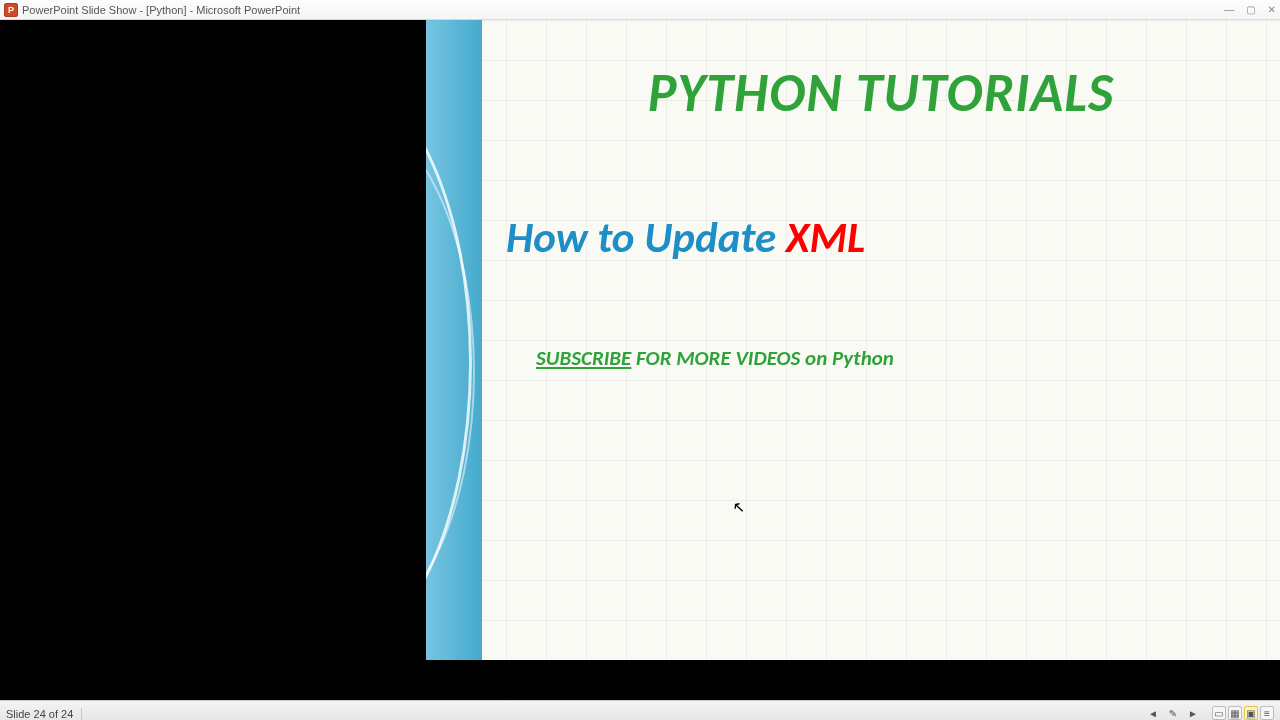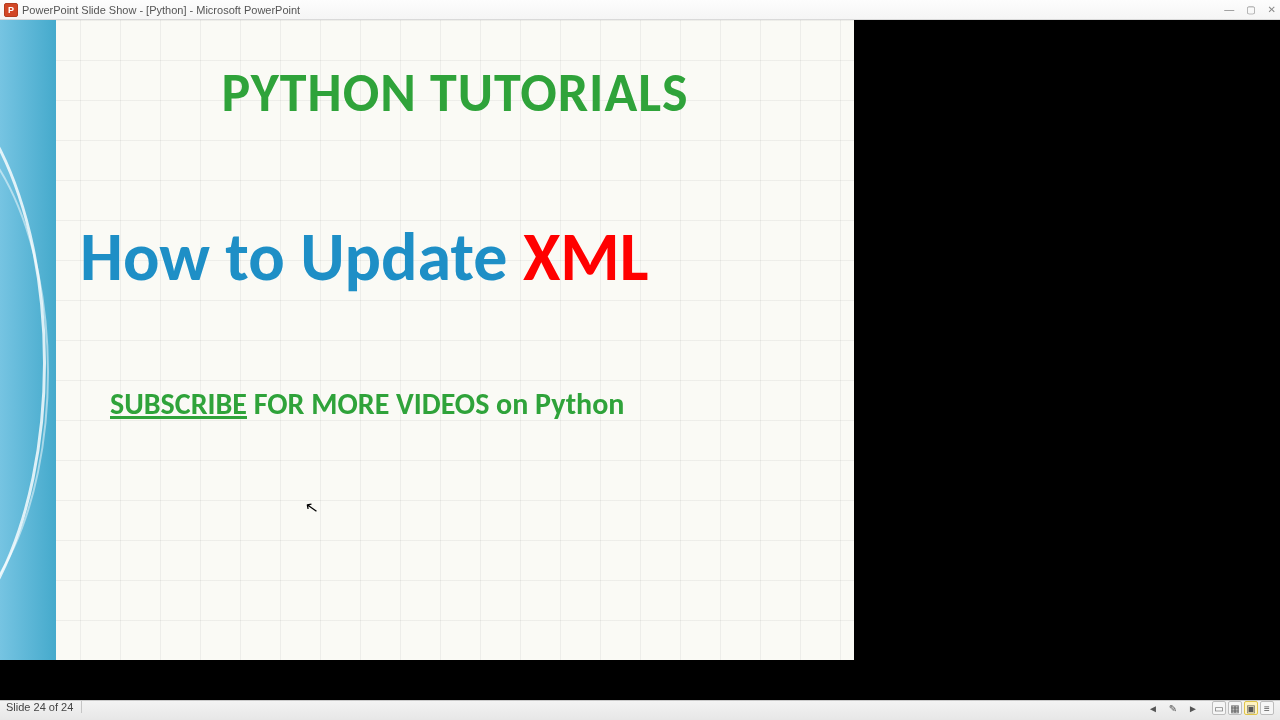--- a/index.html
+++ b/index.html
@@ -32,22 +32,23 @@
     color: #888;
     font-size: 10px;
   }
   .titlebar .win-controls span { cursor: default; }
 
   
   .stage {
     height: 680px; 
     background: #000;
     display: flex;
-    justify-content: flex-start;
+    justify-content: flex-end;
     align-items: stretch;
+    font-style: italic;
   }
   .slide {
     width: 854px;
     height: 640px;
     margin-top: 0;
     background: #fafaf5;
     position: relative;
     background-image:
       repeating-linear-gradient(to right, rgba(0,0,0,0.05) 0 1px, transparent 1px 40px),
       repeating-linear-gradient(to bottom, rgba(0,0,0,0.05) 0 1px, transparent 1px 40px);
@@ -87,33 +88,33 @@
     font-family: "Calibri", "Segoe UI", sans-serif;
     color: #2fa33a;
     font-size: 54px;
     font-weight: 800;
     text-align: center;
     letter-spacing: 1px;
   }
   .heading-main {
     margin-top: 80px;
     font-family: "Calibri", "Segoe UI", sans-serif;
-    font-size: 68px;
+    font-size: 43px;
     font-weight: 800;
     line-height: 1.5;
     color: #1e8fc6;
   }
   .heading-main .accent { color: #ff0000; }
   .heading-main .line2 { display: block; padding-left: 30px; }
 
   .sub-block {
     margin-top: 70px;
     padding-left: 30px;
     font-family: "Calibri", "Segoe UI", sans-serif;
-    font-size: 30px;
+    font-size: 21px;
     font-weight: 700;
     line-height: 1.7;
   }
   .sub-block .subscribe-line { color: #2fa33a; }
   .sub-block .subscribe-word { text-decoration: underline; }
   .sub-block .fb-line { color: #6a2c91; }
   .sub-block .fb-link { text-decoration: underline; }
 
   .cursor {
     position: absolute;
@@ -121,21 +122,21 @@
     font-size: 16px; color: #000;
     transform: rotate(-10deg);
   }
 
   
   .statusbar {
     height: 20px;
     background: linear-gradient(#f3f3f3, #e7e7e7);
     border-top: 1px solid #c9c9c9;
     display: flex;
-    align-items: flex-start;
+    align-items: flex-end;
     font-size: 11px;
     color: #444;
     padding: 0 6px;
   }
   .statusbar .slide-count { padding-right: 8px; border-right: 1px solid #c5c5c5; }
   .statusbar .right {
     margin-left: auto;
     display: flex;
     align-items: center;
     gap: 6px;

